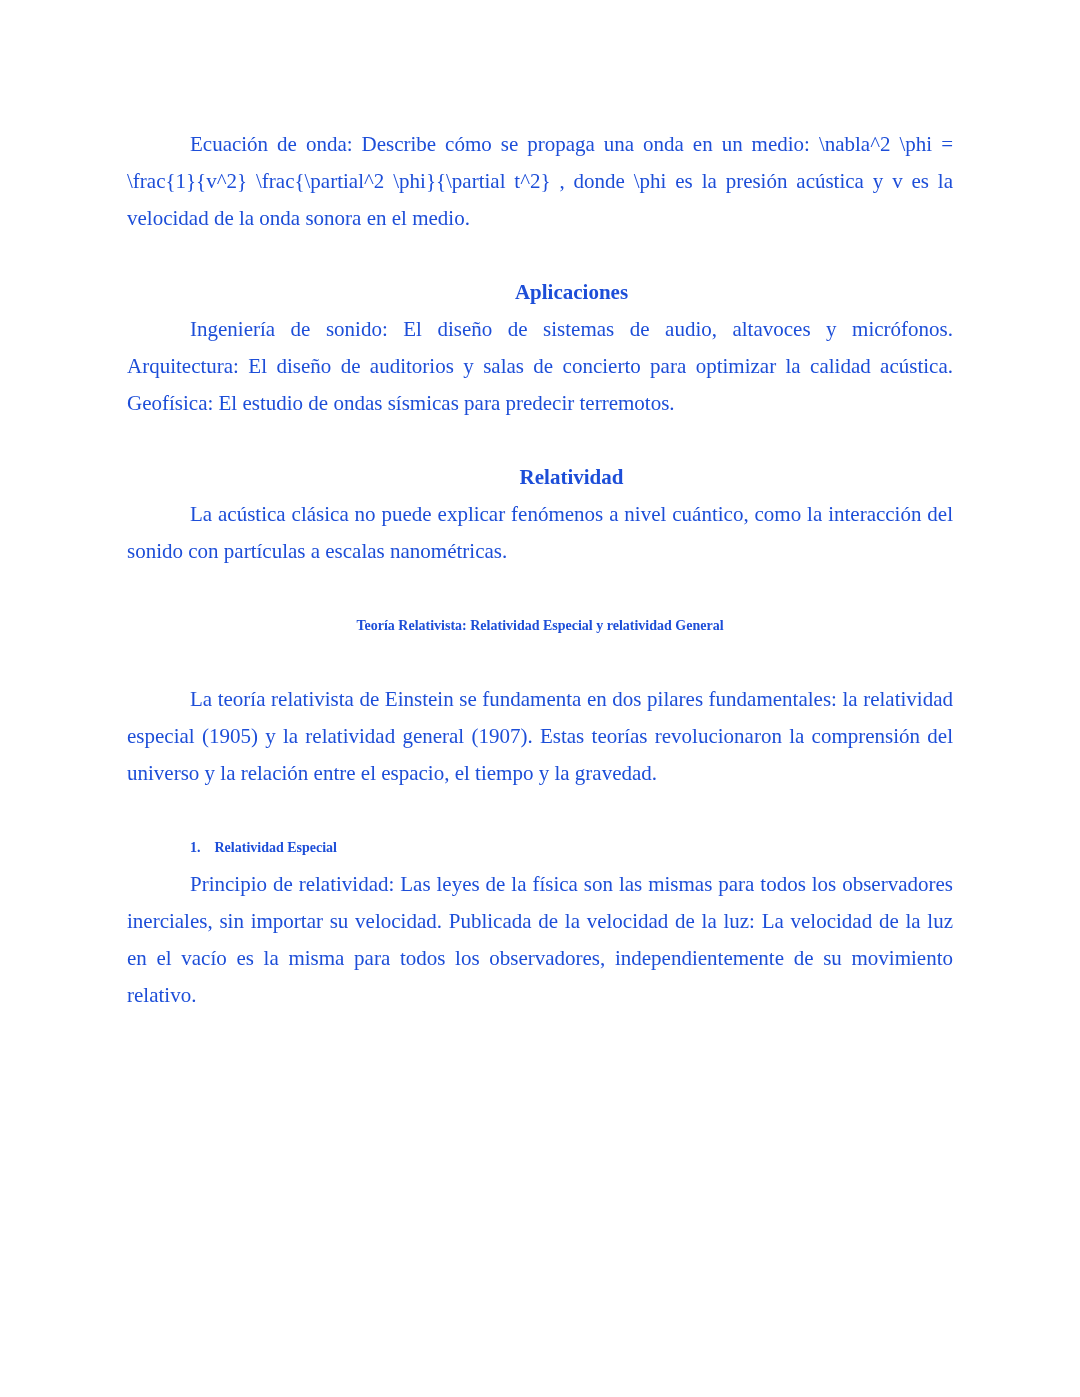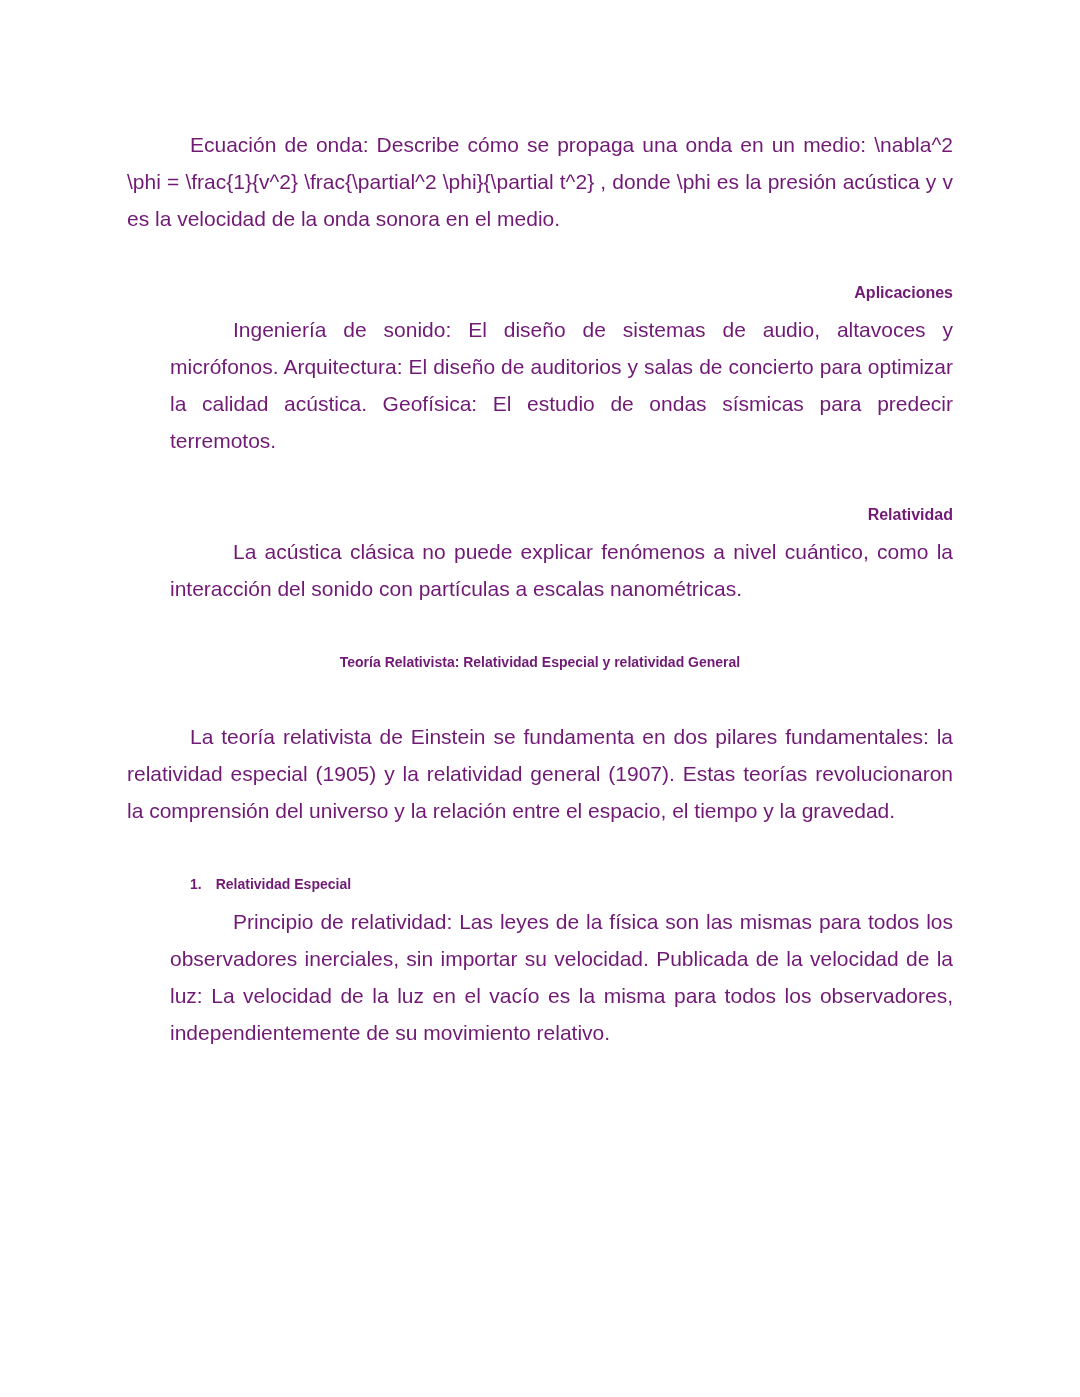--- a/index.html
+++ b/index.html
@@ -6,45 +6,44 @@
     margin: 0;
     padding: 0;
     background: #ffffff;
   }
   .page {
     position: relative;
     width: 1080px;
     min-height: 1397px;
     box-sizing: border-box;
     background: #ffffff;
-    color: #701a75;
+    color: #1d4ed8;
     padding: 126px 127px 90px 127px;
-    font-family: Liberation Sans, sans-serif;
+    font-family: Liberation Serif, serif;
     font-size: 21px;
     line-height: 37px;
   }
   .block {
     margin: 37px 0 0 0;
   }
   .block.first {
     margin-top: 0;
   }
   .block.tight {
     margin-top: 0;
-    margin-left: 43px;
   }
   p.body-para {
     text-align: justify;
     text-indent: 63px;
   }
   .heading-sub {
     font-weight: bold;
-    font-size: 16px;
+    font-size: 21px;
     text-indent: 63px;
-    text-align: right;
+    text-align: center;
   }
   .heading-center {
     font-weight: bold;
     font-size: 14px;
     text-align: center;
     text-indent: 0;
   }
   .heading-numbered {
     font-weight: bold;
     font-size: 14px;

